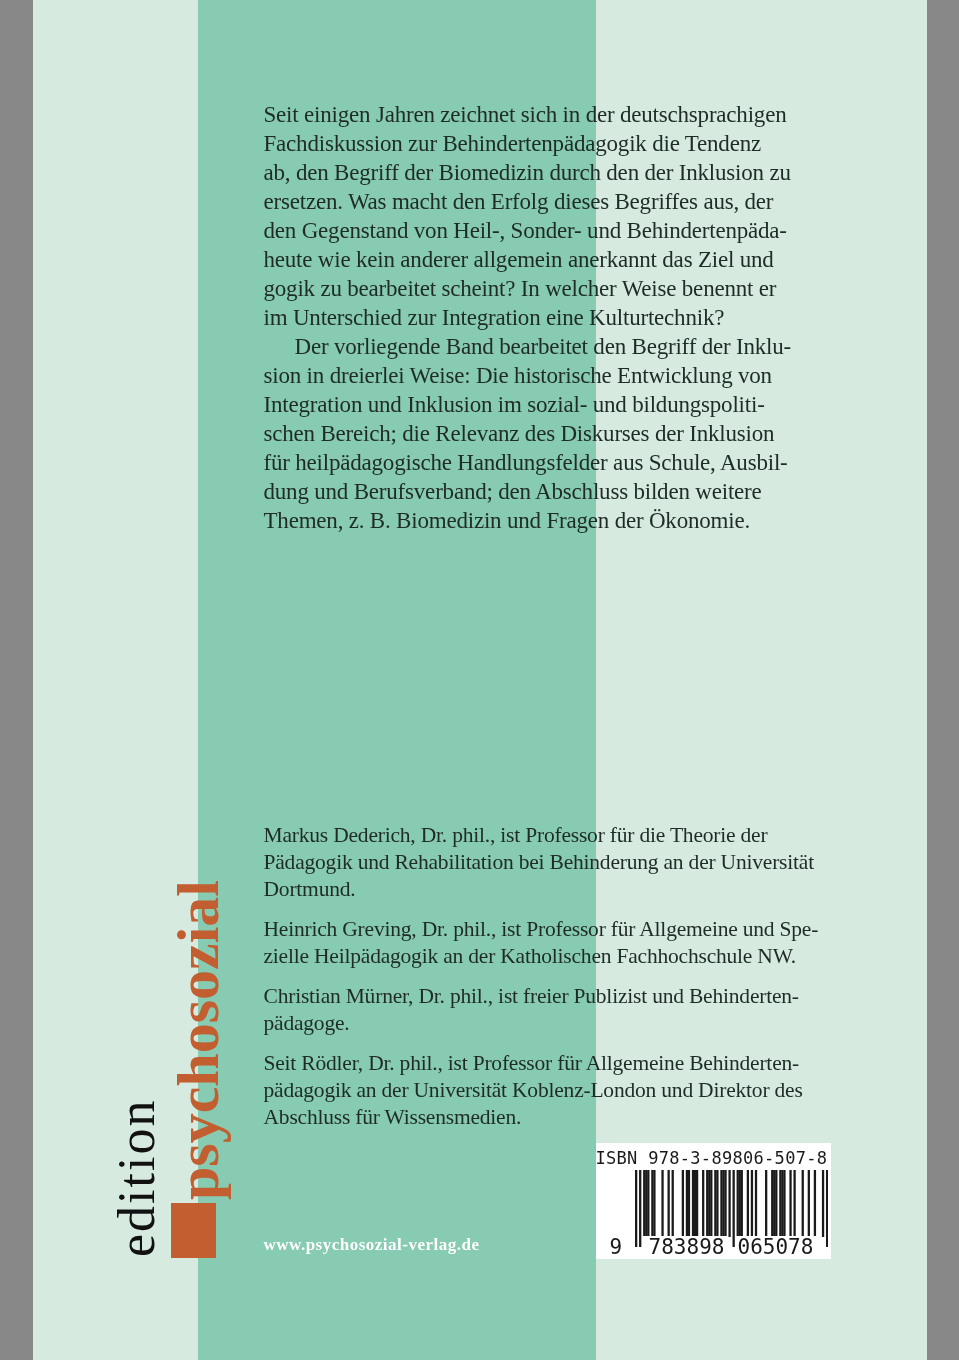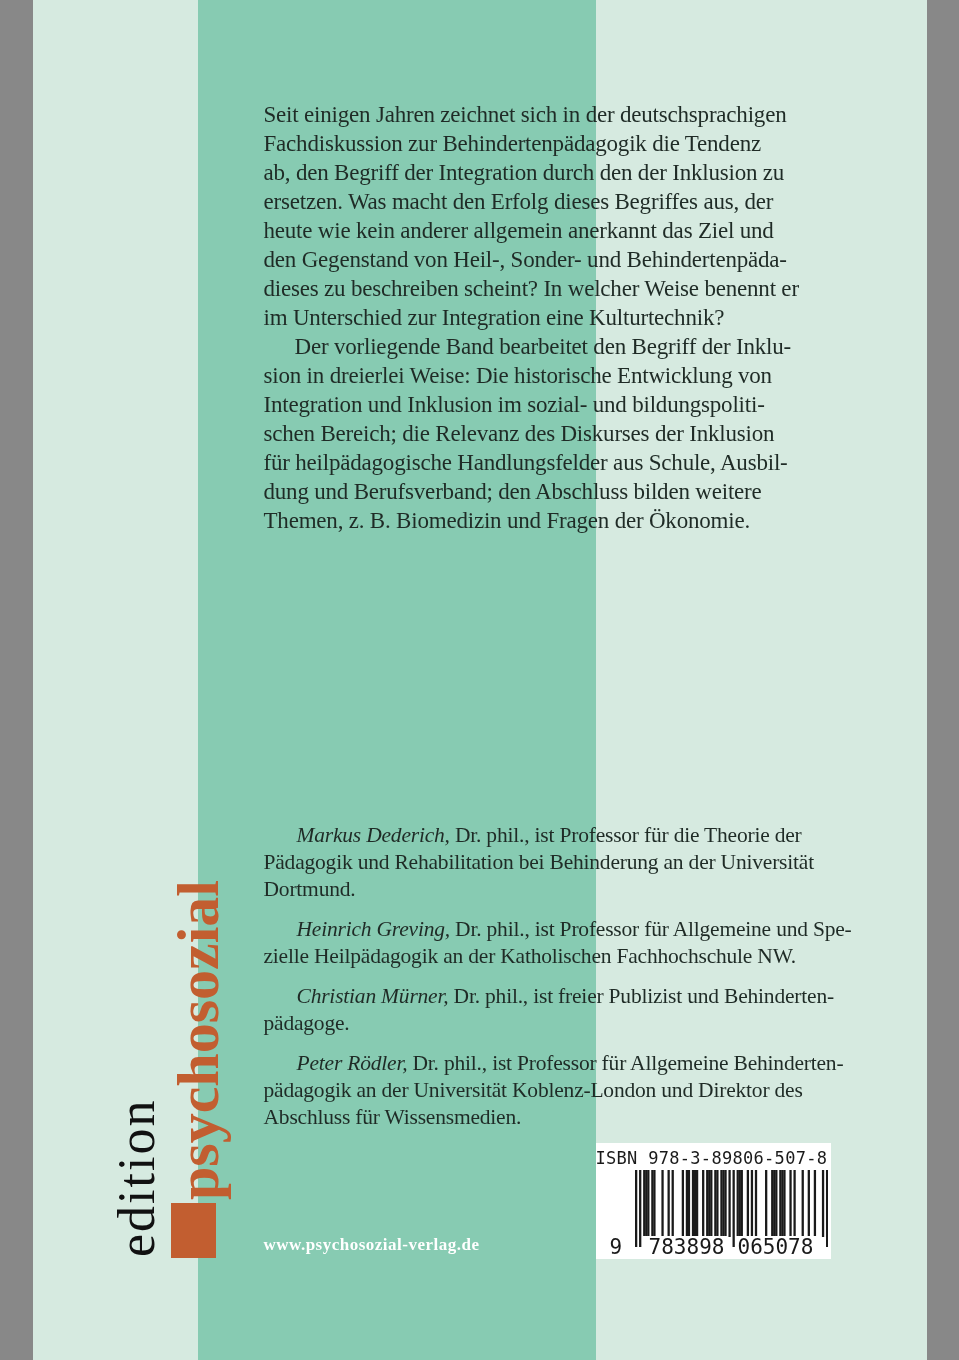--- a/index.html
+++ b/index.html
@@ -27,21 +27,21 @@
   .syn-line.indent{padding-left:31px;}
   
   .bios{
     position:absolute;left:231px;top:822px;
     color:var(--ink,#1f2b26);
     font-size:21.5px;line-height:27px;
     letter-spacing:-0.2px;
   }
   .bio{margin:0 0 13px 0;}
   .bio-line{white-space:pre;}
-  .bio-name{font-style:italic;margin-left:33px;}
+  .bio-name{}
   
   .v-edition{
     position:absolute;left:78px;top:1257px;
     transform:rotate(-90deg);transform-origin:0 0;
     font-size:52px;line-height:52px;
     letter-spacing:2px;
     color:var(--edition_ink,#111);
     white-space:nowrap;
   }
   .v-imprint{
@@ -96,25 +96,25 @@
 </head>
 <body>
 
 <div class="page">
 
   <div class="band"></div>
 
   <div class="synopsis">
     <div class="syn-line">Seit einigen Jahren zeichnet sich in der deutschsprachigen</div>
     <div class="syn-line">Fachdiskussion zur Behindertenpädagogik die Tendenz</div>
-    <div class="syn-line">ab, den Begriff der Integration durch den der Inklusion zu</div>
+    <div class="syn-line">ab, den Begriff der Biomedizin durch den der Inklusion zu</div>
     <div class="syn-line">ersetzen. Was macht den Erfolg dieses Begriffes aus, der</div>
+    <div class="syn-line">den Gegenstand von Heil-, Sonder- und Behindertenpäda-</div>
     <div class="syn-line">heute wie kein anderer allgemein anerkannt das Ziel und</div>
-    <div class="syn-line">den Gegenstand von Heil-, Sonder- und Behindertenpäda-</div>
-    <div class="syn-line">dieses zu beschreiben scheint? In welcher Weise benennt er</div>
+    <div class="syn-line">gogik zu bearbeitet scheint? In welcher Weise benennt er</div>
     <div class="syn-line">im Unterschied zur Integration eine Kulturtechnik?</div>
     <div class="syn-line indent">Der vorliegende Band bearbeitet den Begriff der Inklu-</div>
     <div class="syn-line">sion in dreierlei Weise: Die historische Entwicklung von</div>
     <div class="syn-line">Integration und Inklusion im sozial- und bildungspoliti-</div>
     <div class="syn-line">schen Bereich; die Relevanz des Diskurses der Inklusion</div>
     <div class="syn-line">für heilpädagogische Handlungsfelder aus Schule, Ausbil-</div>
     <div class="syn-line">dung und Berufsverband; den Abschluss bilden weitere</div>
     <div class="syn-line">Themen, z. B. Biomedizin und Fragen der Ökonomie.</div>
   </div>
 
@@ -130,21 +130,21 @@
       <div class="bio-line"><span class="bio-name">Heinrich Greving,</span><span> Dr. phil., ist Professor für Allgemeine und Spe-</span></div>
       <div class="bio-line">zielle Heilpädagogik an der Katholischen Fachhochschule NW.</div>
     </div>
 
     <div class="bio">
       <div class="bio-line"><span class="bio-name">Christian Mürner,</span><span> Dr. phil., ist freier Publizist und Behinderten-</span></div>
       <div class="bio-line">pädagoge.</div>
     </div>
 
     <div class="bio">
-      <div class="bio-line"><span class="bio-name">Peter Rödler,</span><span> Dr. phil., ist Professor für Allgemeine Behinderten-</span></div>
+      <div class="bio-line"><span class="bio-name">Seit Rödler,</span><span> Dr. phil., ist Professor für Allgemeine Behinderten-</span></div>
       <div class="bio-line">pädagogik an der Universität Koblenz-London und Direktor des</div>
       <div class="bio-line">Abschluss für Wissensmedien.</div>
     </div>
 
   </div>
 
   <div class="v-edition">edition</div>
   <div class="v-imprint">psychosozial</div>
   <div class="logo-square"></div>
 

